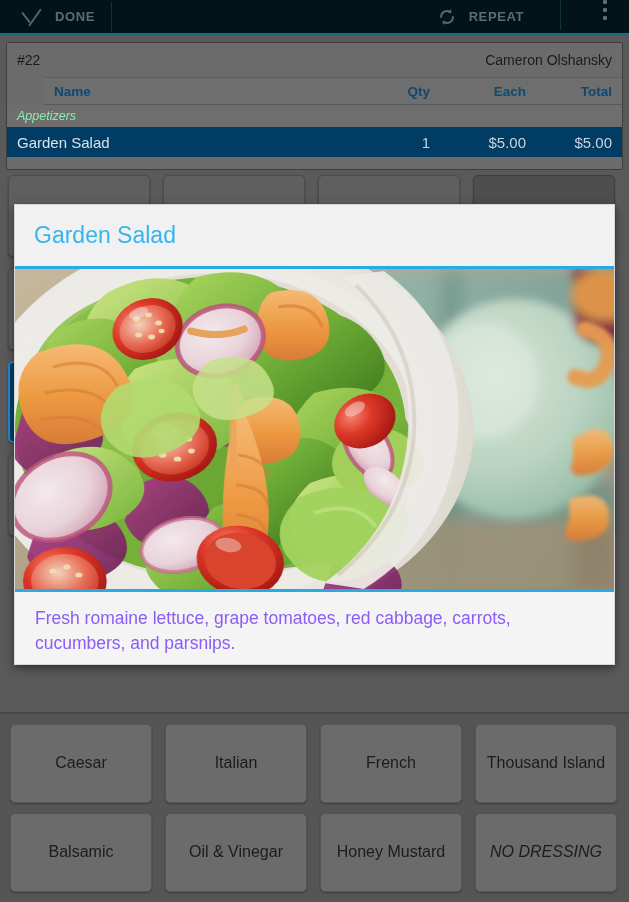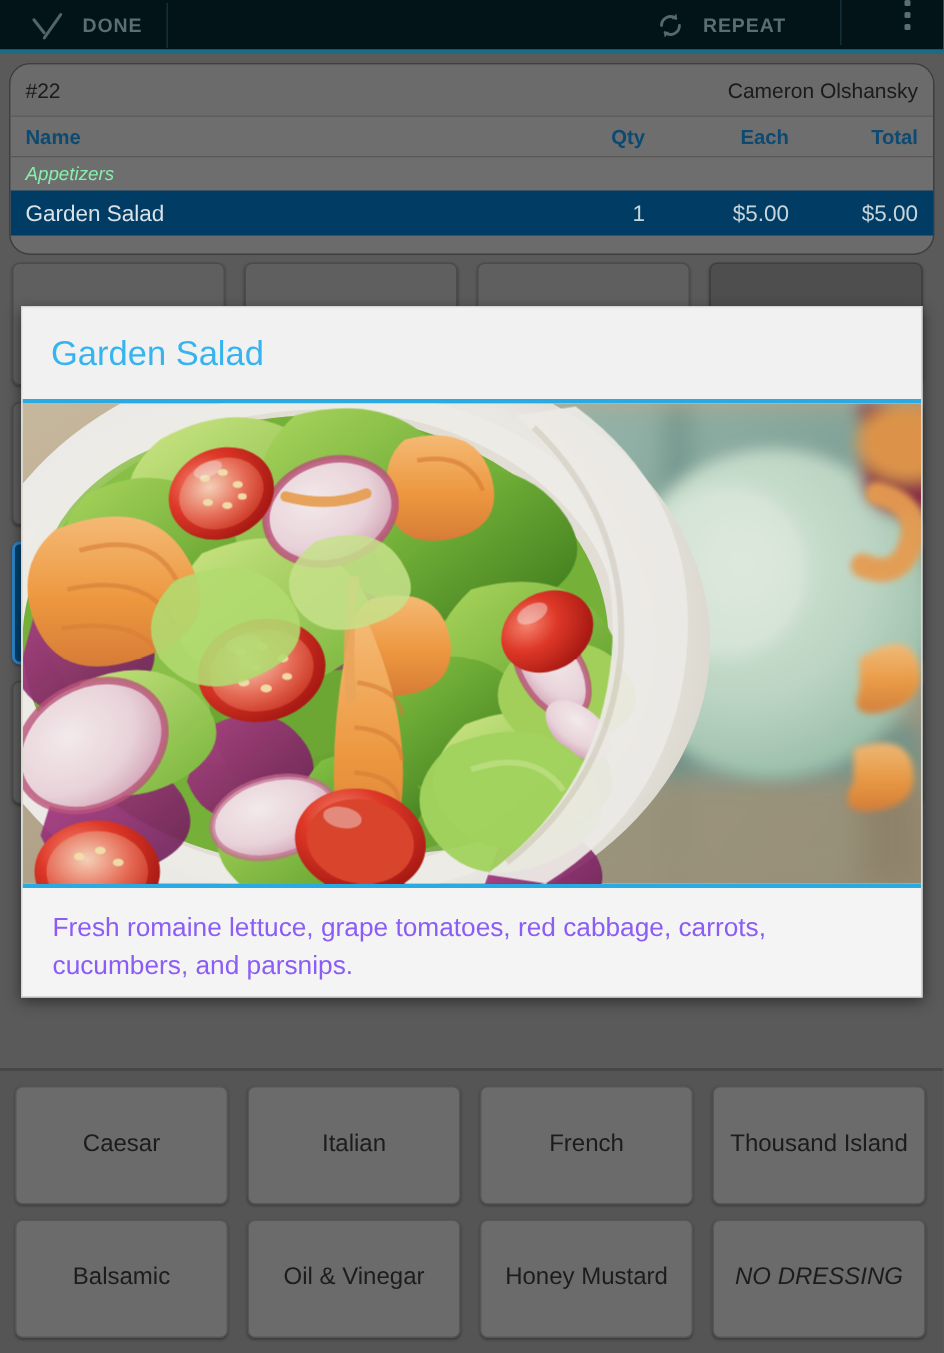--- a/index.html
+++ b/index.html
@@ -42,31 +42,31 @@
   .dots-ico i { width: 4px; height: 4px; background: #5b6e74; border-radius: 1px; display: block; }
   .tb-dots-wrap { width: 48px; display: flex; justify-content: center; }
 
   .tb-accent { position: absolute; left: 0; top: 33px; width: 629px; height: 3px; background: #1b6b86; }
 
   
   .order-panel {
     position: absolute; left: 6px; top: 42px; width: 617px; height: 128px;
     background: #6b6b6b;
     border: 1px solid #3e3e3e;
-    border-radius: 14px;
+    border-radius: 2px;
     overflow: hidden;
   }
   .order-head {
     height: 34px; display: flex; align-items: center; justify-content: space-between;
     padding: 0 10px; color: #1b1b1b; font-size: 14px; background: #6b6b6b;
   }
   .order-cols {
     height: 28px; display: flex; align-items: center; padding: 0 10px;
     background: #6e6e6e; border-top: 1px solid #5d5d5d; border-bottom: 1px solid #585858;
-    color: #0c4a72; font-size: 13.5px; font-weight: bold;
+    color: #0c4a72; font-size: 13.5px; font-weight: bold; margin-left: 37px;
   }
   .c-name { flex: 1 1 auto; }
   .c-qty  { width: 96px; text-align: right; }
   .c-each { width: 96px; text-align: right; }
   .c-tot  { width: 86px; text-align: right; }
   .order-group {
     height: 22px; display: flex; align-items: center; padding: 0 10px;
     color: #86efac; font-size: 12.5px; font-style: italic; background: #6e6e6e;
   }
   .order-row {

